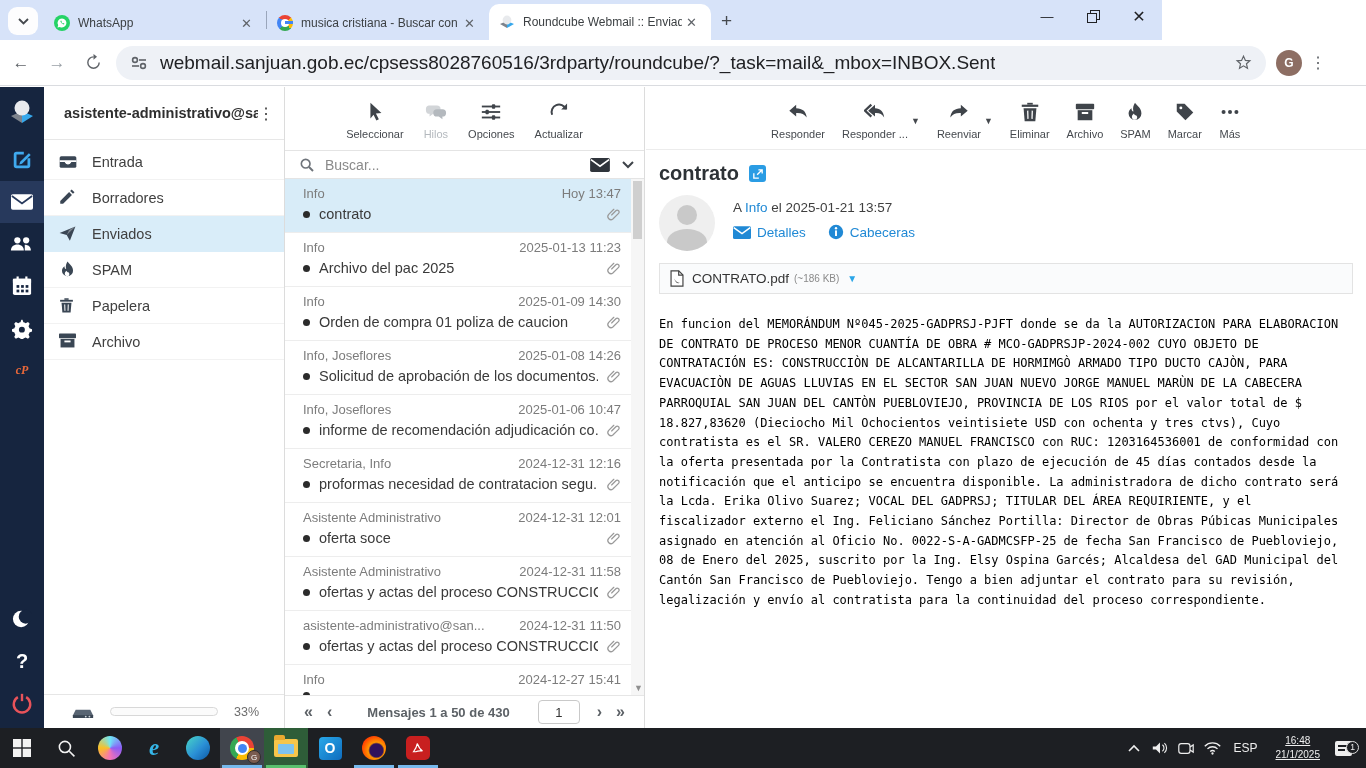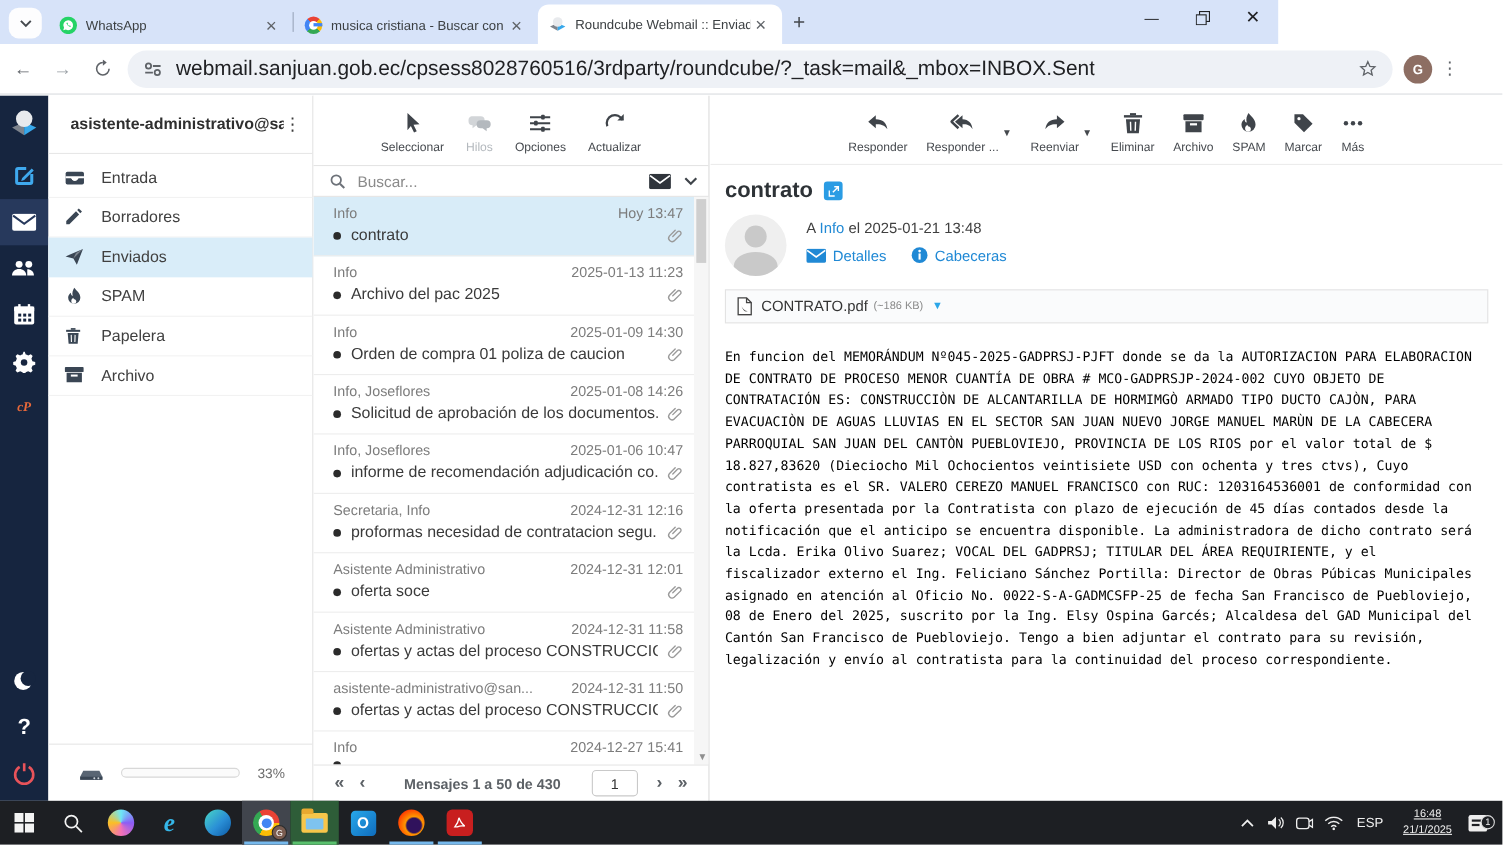--- a/index.html
+++ b/index.html
@@ -38,21 +38,21 @@
   .rail-bottom { margin-top:auto; }
   .help-q { color:#fff; font-size:20px; font-weight:bold; }
 
   .folderpane { position:absolute; left:44px; top:0; width:241px; height:641px; background:#fff; border-right:1px solid #dcdcdc; }
   .acct { height:53px; border-bottom:1px solid #e7e7e7; display:flex; align-items:center; padding:0 10px 0 20px; }
   .acct .name { font-size:14.5px; font-weight:bold; color:#2f2f2f; flex:1; white-space:nowrap; overflow:hidden; }
   .folders { position:absolute; top:57px; left:0; right:0;text-align:center; }
   .folder { height:36px; display:flex; align-items:center; padding-left:14px; font-size:14.5px; color:#404040; border-bottom:1px solid #f2f2f2; }
   .folder .fic { width:20px; height:20px; margin-right:14px; color:#3a4654; flex:none; }
   .folder.sel { background:#d9edf9; border-bottom:1px solid #d9edf9; }
-  .quota { position:absolute; bottom:0; left:0; right:0; height:52px; border-top:1px solid #e6e6e6; display:flex; align-items:center; padding:0 14px 0 28px; }
+  .quota { position:absolute; bottom:0; left:0; right:0; height:34px; border-top:1px solid #e6e6e6; display:flex; align-items:center; padding:0 14px 0 28px; }
   .qbar { width:108px; height:9px; border:1px solid #d8d8d8; border-radius:5px; background:#fbfbfb; margin:0 16px; overflow:hidden; }
   .qfill { height:100%; background:#74bce9; border-radius:5px 0 0 5px; }
   .qpct { font-size:12.5px; color:#6d6d6d; }
 
   .listpane { position:absolute; left:285px; top:0; width:360px; height:641px; background:#fff; border-right:1px solid #dcdcdc; }
   .ltoolbar { height:63px; display:flex; align-items:center; justify-content:center; gap:20px; padding-top:4px; }
   .tbtn { display:flex; flex-direction:column; align-items:center; gap:5px; color:#45494e; font-size:11px;text-align:center; }
   .tbtn svg { width:22px; height:22px; }
   .tbtn.disabled { color:#b4b9be; }
   .tbtn-row { display:flex; align-items:flex-end; gap:3px; }
@@ -657,21 +657,21 @@
 
     <div class="mheader">
       <div class="mavatar">
           <span class="hd"></span>
           <span class="bd"></span>
         </div>
       <div class="hinfo">
         <div class="toline">
           <span>A</span>
           <span class="lnk">Info</span>
-          <span>el 2025-01-21 13:48</span>
+          <span>el 2025-01-21 13:57</span>
         </div>
         <div class="hlinks">
           <span class="hlink">
             <svg width="18" height="13" viewBox="0 0 24 17">
                 <rect width="24" height="17" rx="2" fill="#2089d5"></rect>
                 <path d="M1 2l11 8L23 2" fill="none" stroke="#fff" stroke-width="2"></path>
               </svg>
             <span>Detalles</span>
           </span>
           <span class="hlink">

